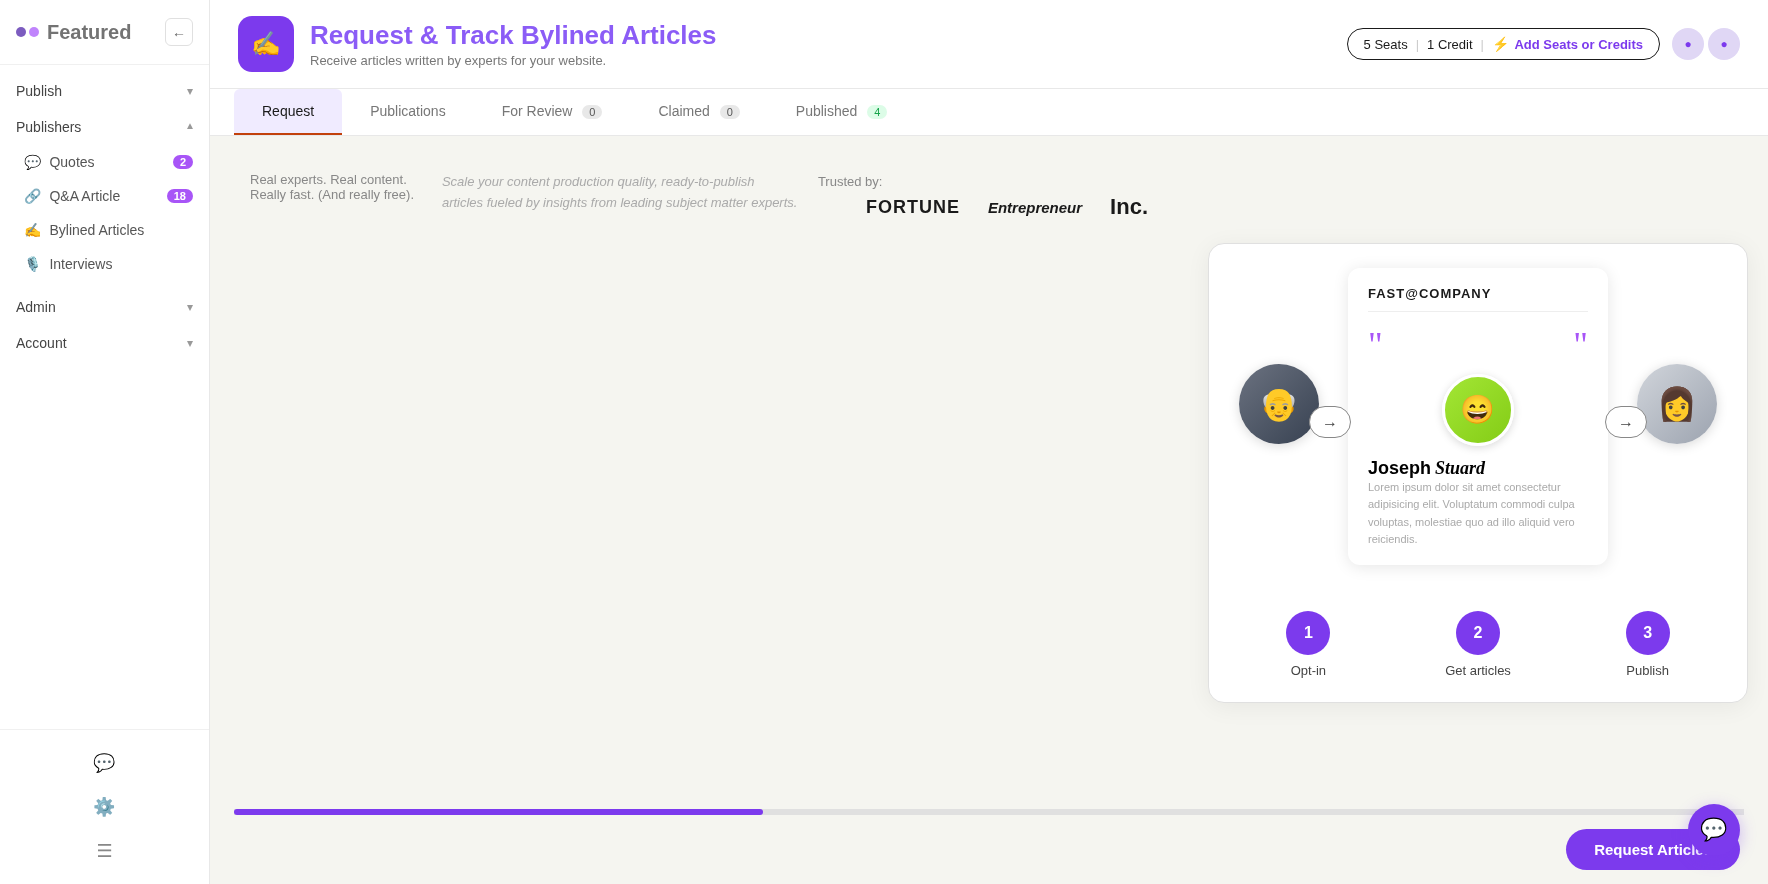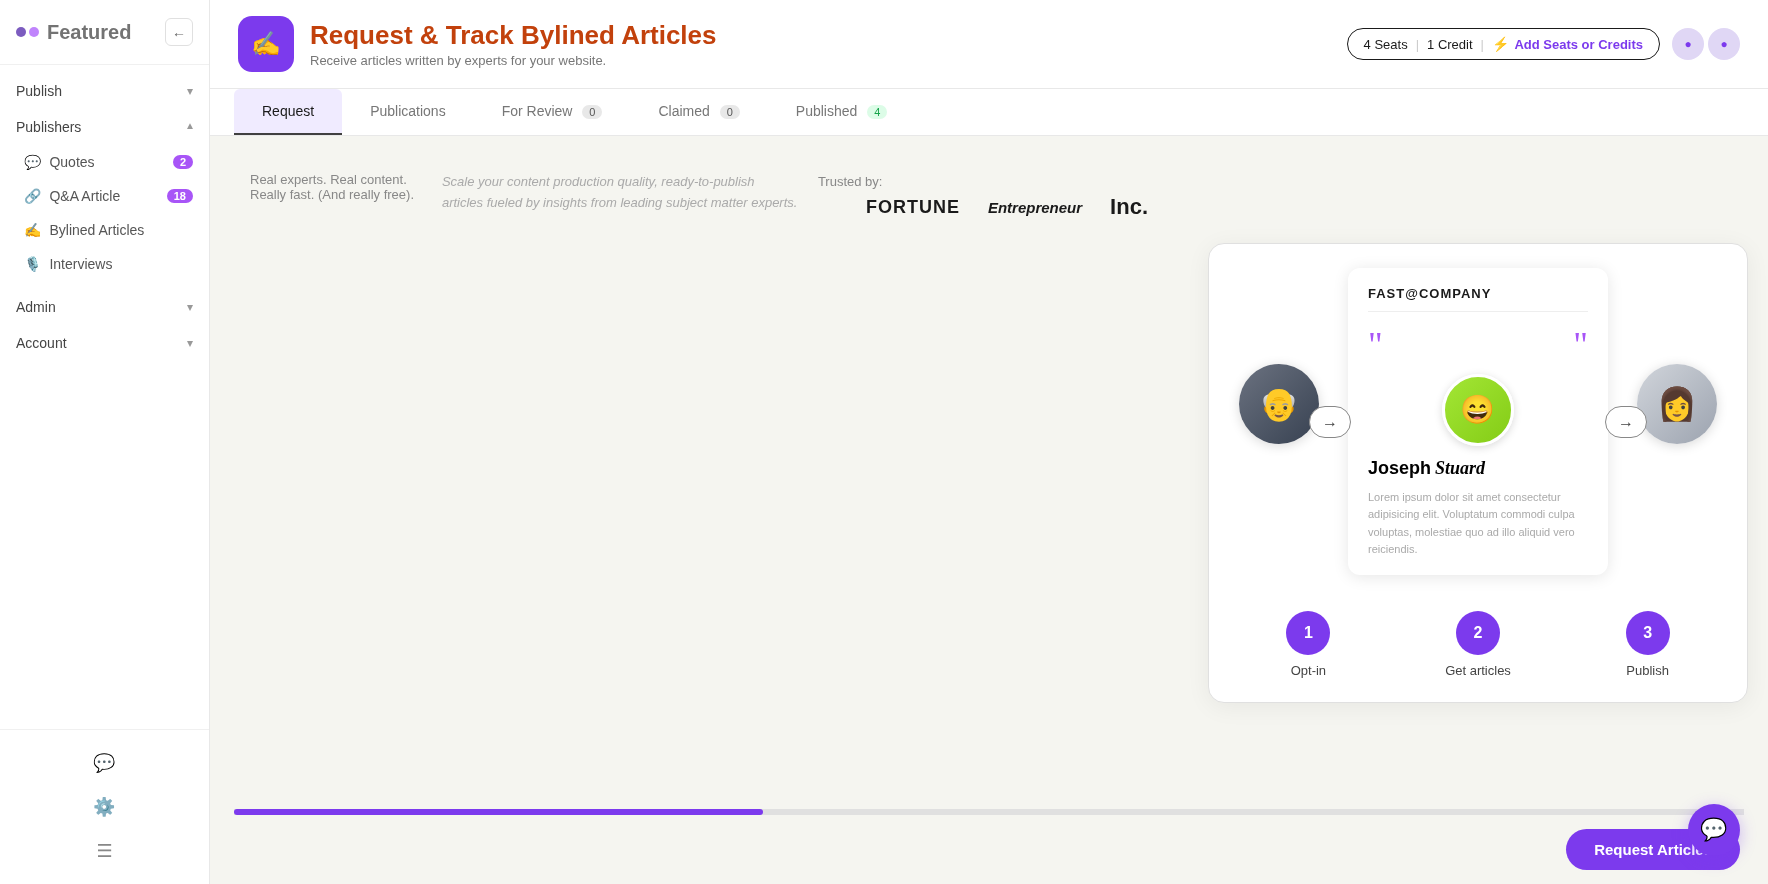--- a/index.html
+++ b/index.html
@@ -91,21 +91,21 @@
       display: flex; align-items: center; justify-content: space-between;
       border-bottom: 1px solid #e8e8e8;
     }
     .header-left { display: flex; align-items: center; gap: 16px; }
     .header-icon {
       width: 56px; height: 56px; border-radius: 14px;
       background: #7c3aed;
       display: flex; align-items: center; justify-content: center;
       font-size: 24px; color: #fff;
     }
-    .header-title { font-size: 26px; font-weight: 700; color: #c2410c; }
+    .header-title { font-size: 26px; font-weight: 700; color: #8b5cf6; }
     .header-subtitle { font-size: 13px; color: #777; margin-top: 2px; }
     .header-right { display: flex; align-items: center; gap: 12px; }
     .seats-credits-btn {
       display: flex; align-items: center; gap: 8px;
       border: 1.5px solid #1a1a1a; border-radius: 24px;
       padding: 7px 16px; font-size: 13px; font-weight: 500;
       cursor: pointer; background: #fff; color: #1a1a1a;
     }
     .seats-credits-divider { color: #ccc; }
     .add-seats-btn {
@@ -126,21 +126,21 @@
     .tabs {
       display: flex; background: #fff; border-bottom: 1px solid #e8e8e8;
       padding: 0 24px;
     }
     .tab {
       padding: 14px 28px; font-size: 14px; font-weight: 500;
       color: #777; cursor: pointer; border-bottom: 2px solid transparent;
       white-space: nowrap;
     }
     .tab.active {
-      color: #1a1a1a; border-bottom: 2px solid #404040;
+      color: #1a1a1a; border-bottom: 2px solid #c2410c;
       background: #f0ebff; border-radius: 6px 6px 0 0;
     }
     .tab-badge {
       display: inline-flex; align-items: center; justify-content: center;
       background: #e8e8e8; border-radius: 10px;
       font-size: 11px; padding: 1px 7px; margin-left: 6px; color: #555;
     }
     .tab-badge-green { background: #dcfce7; color: #16a34a; }
 
     
@@ -213,21 +213,21 @@
     .article-avatar-img {
       width: 72px; height: 72px; border-radius: 50%;
       background: linear-gradient(135deg, #a3e635, #84cc16);
       display: flex; align-items: center; justify-content: center;
       font-size: 28px;
       border: 3px solid #fff;
       box-shadow: 0 2px 8px rgba(0,0,0,0.15);
       overflow: hidden;
     }
     .article-name {
-      font-size: 18px; font-weight: 700; margin-bottom: 10px;
+      font-size: 18px; font-weight: 700; 
       display: flex; align-items: flex-start; gap: 4px;
     }
     .article-name-italic { font-style: italic; font-family: Georgia, serif; }
     .article-lorem {
       font-size: 11px; color: #aaa; line-height: 1.6;
     }
 
     
     .float-avatar {
       position: absolute;
@@ -390,21 +390,21 @@
   <div class="header">
     <div class="header-left">
       <div class="header-icon">✍️</div>
       <div>
         <div class="header-title">Request &amp; Track Bylined Articles</div>
         <div class="header-subtitle">Receive articles written by experts for your website.</div>
       </div>
     </div>
     <div class="header-right">
       <button class="seats-credits-btn">
-        <span>4 Seats</span>
+        <span>5 Seats</span>
         <span class="seats-credits-divider">|</span>
         <span>1 Credit</span>
         <span class="seats-credits-divider">|</span>
         <span class="add-seats-btn">
           <span class="lightning-icon">⚡</span>
           <span>Add Seats or Credits</span>
         </span>
       </button>
       <div class="avatar-group">
         <div class="avatar-dot">●</div>

